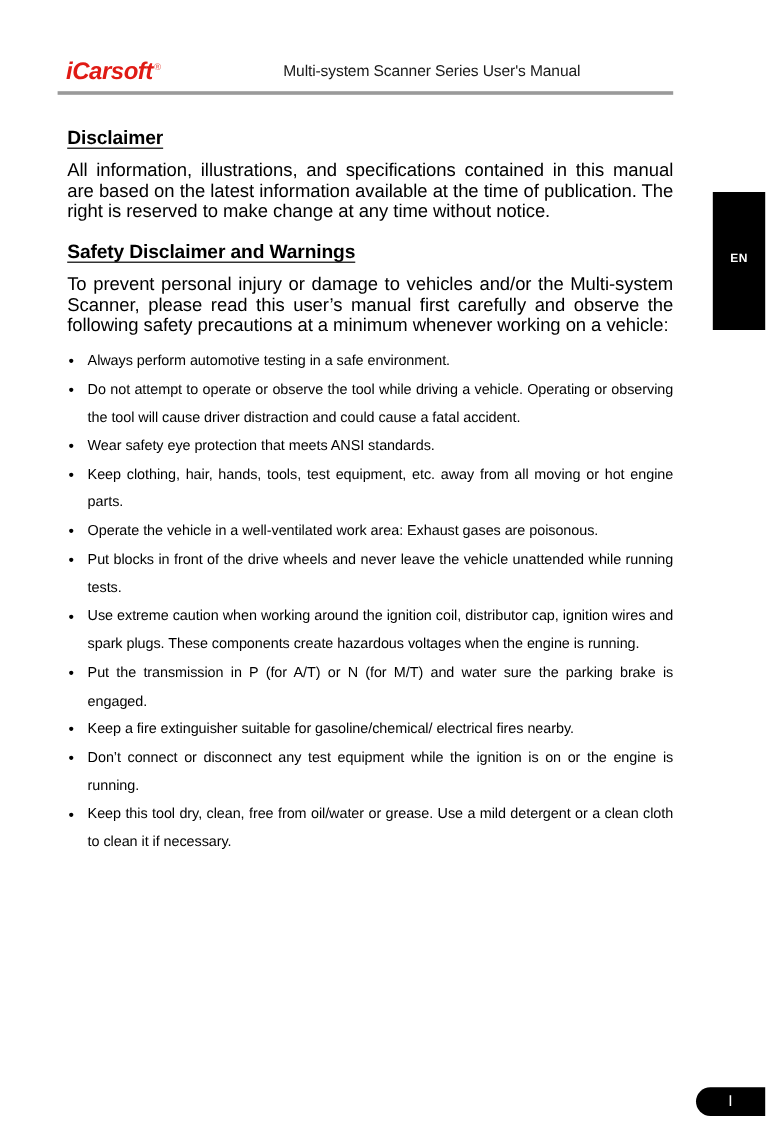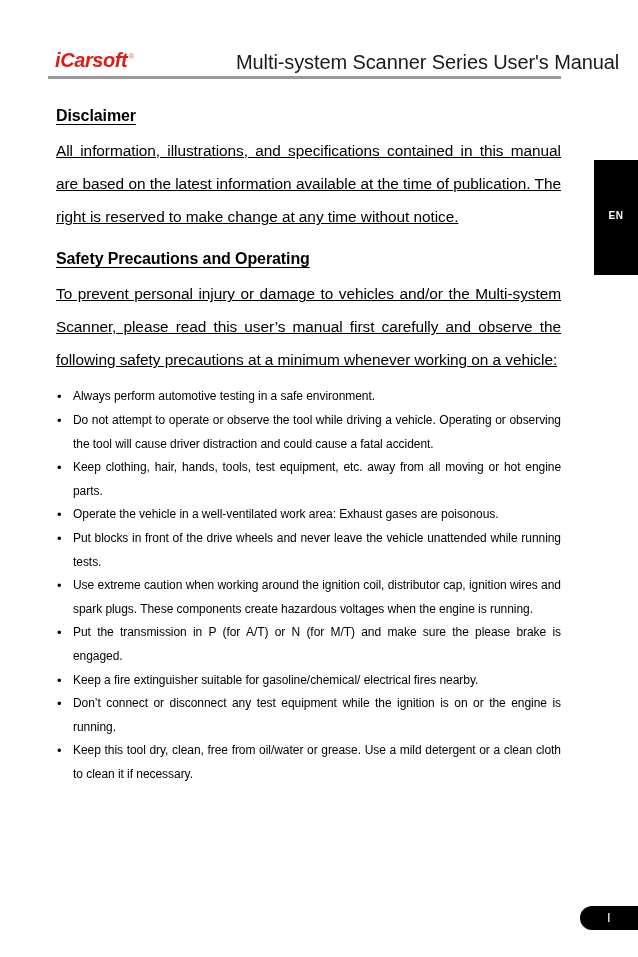--- a/index.html
+++ b/index.html
@@ -47,21 +47,21 @@
     font-style: normal;
     font-weight: bold;
     vertical-align: super;
     color: #ec8078;
     margin-left: 1px;
   }
   .header-title {
     position: absolute;
     left: 236px;
     top: 3px;
-    font-size: 20px;
+    font-size: 13px;
     color: #1a1a1a;
     letter-spacing: -0.1px;
     white-space: nowrap;
   }
   .header-rule {
     position: absolute;
     left: 48px;
     top: 28px;
     width: 513px;
     height: 3px;
@@ -125,25 +125,24 @@
     text-underline-offset: 3px;
     letter-spacing: -0.1px;
     line-height: 1.2;
   }
   .section + .section {
     margin-top: 16px;
   }
   p.body-para {
     margin: 0;
     font-size: 15.4px;
-    line-height: 33px;
+    line-height: 17px;
     text-align: justify;
     text-justify: inter-word;
     letter-spacing: -0.05px;
-    text-decoration: underline;
   }
   ul.bullets {
     list-style: none;
     margin: 9px 0 0 0;
     padding: 0;
   }
   ul.bullets > li {
     position: relative;
     padding-left: 17px;
     margin: 0 0 0 0;
@@ -178,30 +177,31 @@
   </div>
 
   <div class="content">
 
     <div class="section">
       <h2 class="section-heading">Disclaimer</h2>
       <p class="body-para">All information, illustrations, and specifications contained in this manual are based on the latest information available at the time of publication. The right is reserved to make change at any time without notice.</p>
     </div>
 
     <div class="section">
-      <h2 class="section-heading">Safety Precautions and Operating</h2>
+      <h2 class="section-heading">Safety Disclaimer and Warnings</h2>
       <p class="body-para">To prevent personal injury or damage to vehicles and/or the Multi-system Scanner, please read this user’s manual first carefully and observe the following safety precautions at a minimum whenever working on a vehicle:</p>
       <ul class="bullets">
         <li>Always perform automotive testing in a safe environment.</li>
         <li>Do not attempt to operate or observe the tool while driving a vehicle. Operating or observing the tool will cause driver distraction and could cause a fatal accident.</li>
+        <li>Wear safety eye protection that meets ANSI standards.</li>
         <li>Keep clothing, hair, hands, tools, test equipment, etc. away from all moving or hot engine parts.</li>
         <li>Operate the vehicle in a well-ventilated work area: Exhaust gases are poisonous.</li>
         <li>Put blocks in front of the drive wheels and never leave the vehicle unattended while running tests.</li>
         <li>Use extreme caution when working around the ignition coil, distributor cap, ignition wires and spark plugs. These components create hazardous voltages when the engine is running.</li>
-        <li>Put the transmission in P (for A/T) or N (for M/T) and make sure the please brake is engaged.</li>
+        <li>Put the transmission in P (for A/T) or N (for M/T) and water sure the parking brake is engaged.</li>
         <li>Keep a fire extinguisher suitable for gasoline/chemical/ electrical fires nearby.</li>
         <li>Don’t connect or disconnect any test equipment while the ignition is on or the engine is running.</li>
         <li>Keep this tool dry, clean, free from oil/water or grease. Use a mild detergent or a clean cloth to clean it if necessary.</li>
       </ul>
     </div>
 
   </div>
 
   <div class="page-tag">
     <span class="page-num">I</span>

